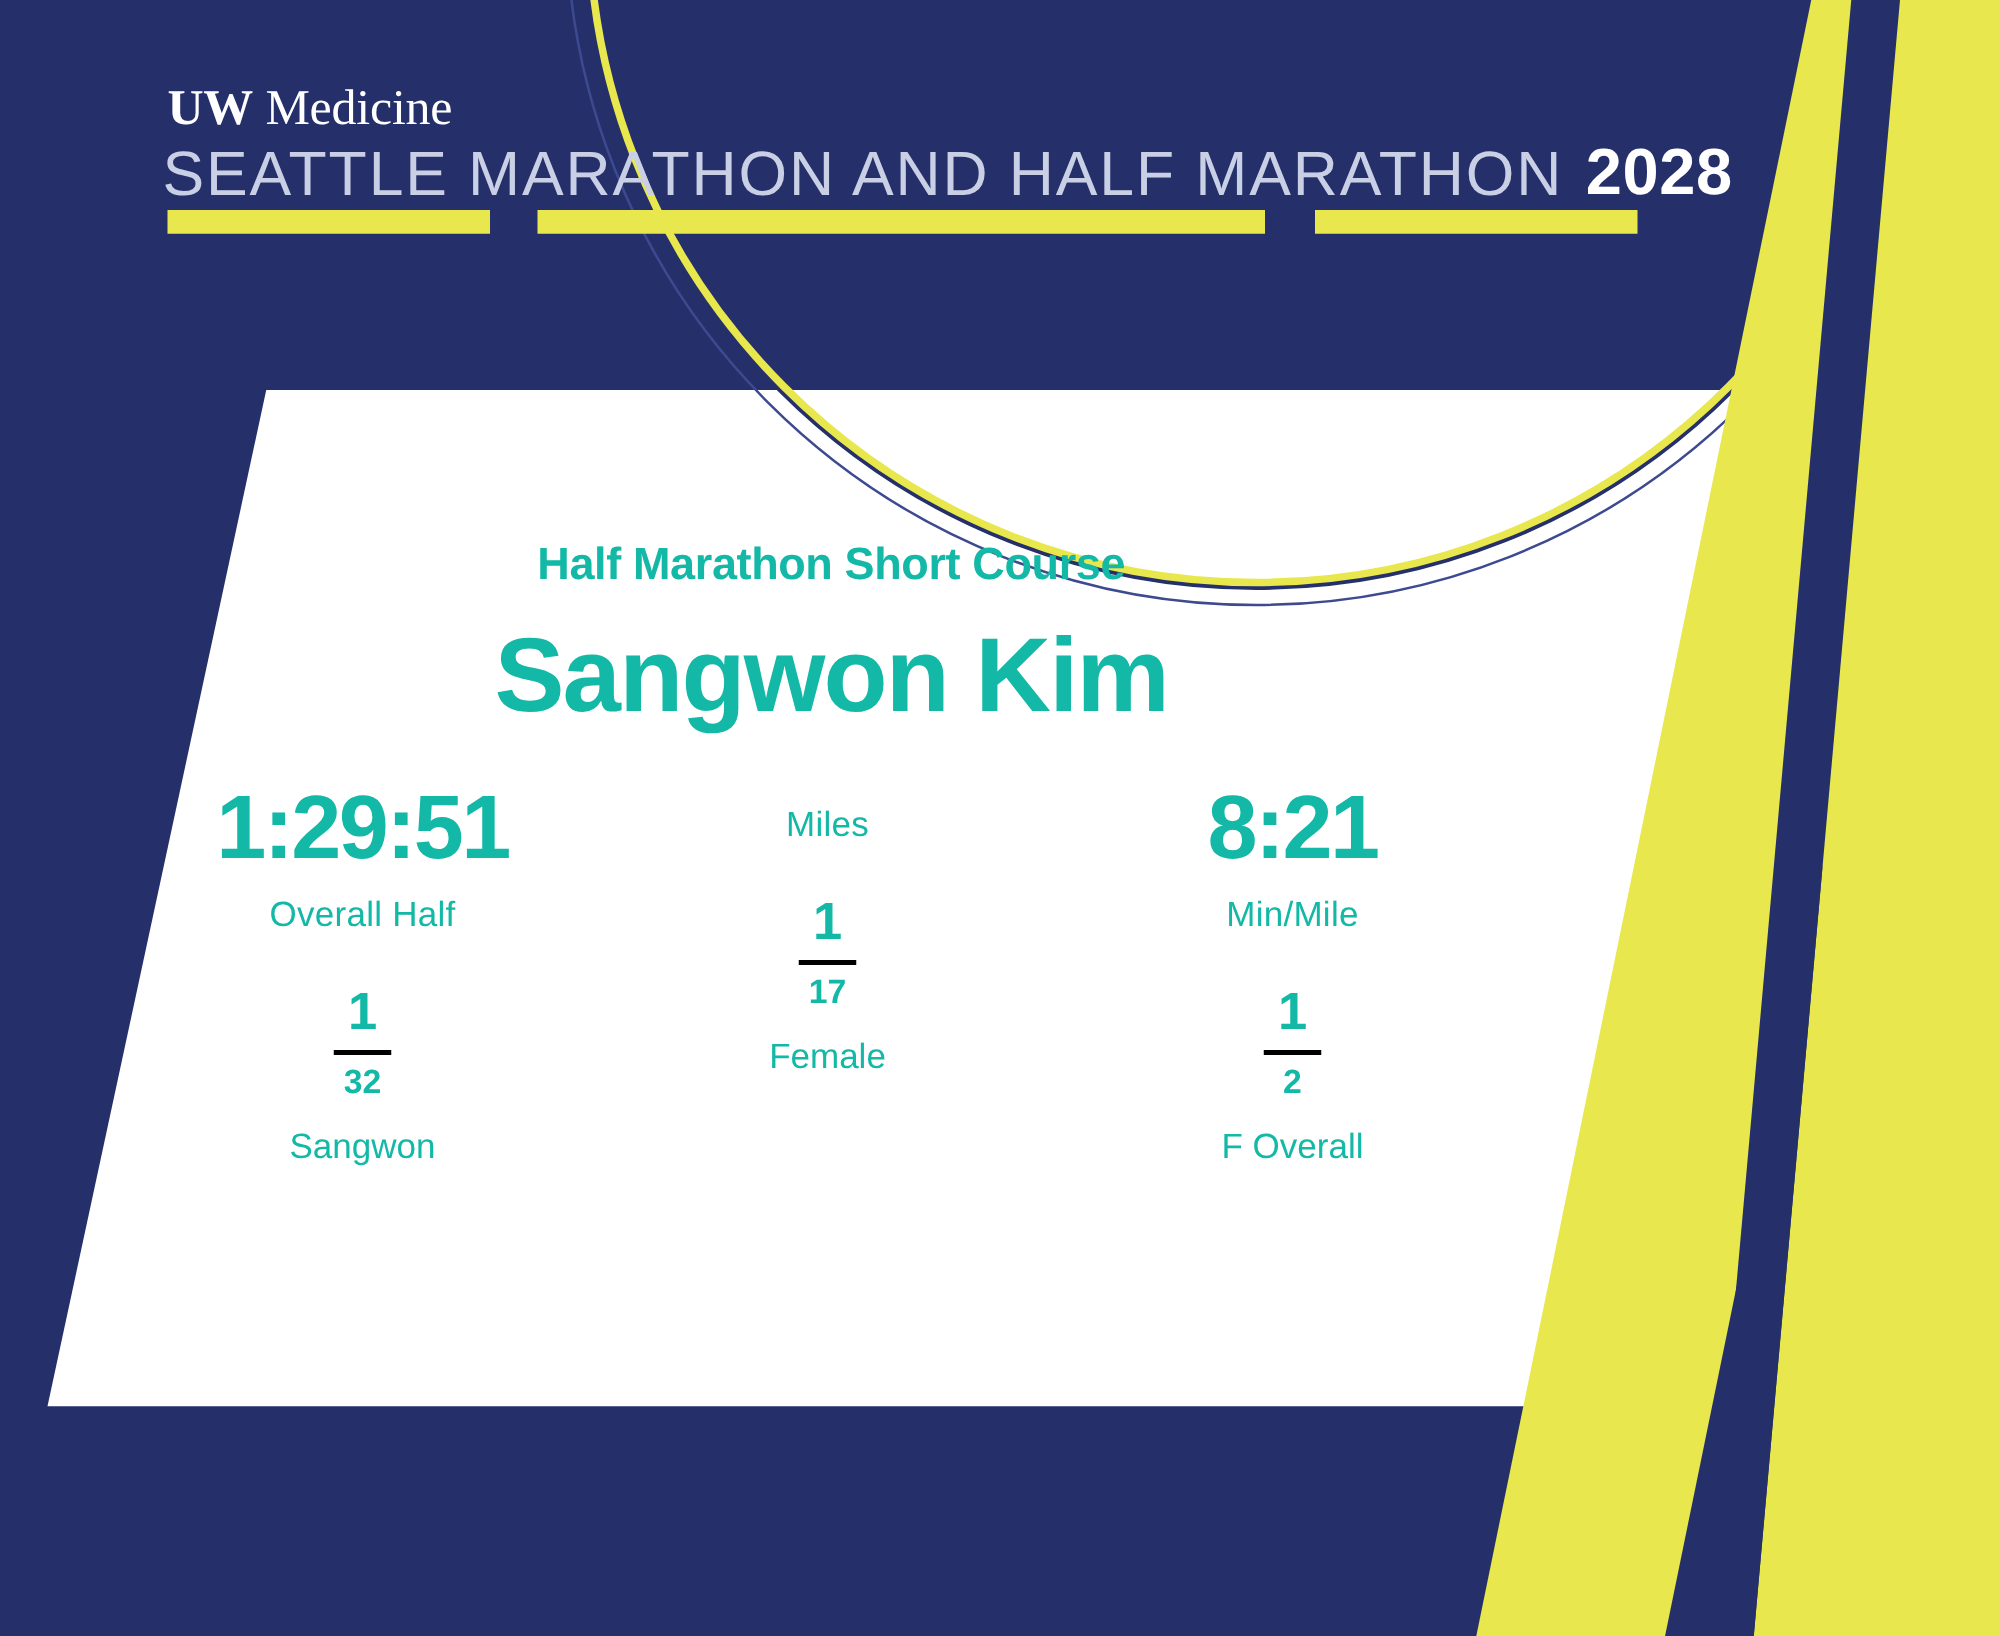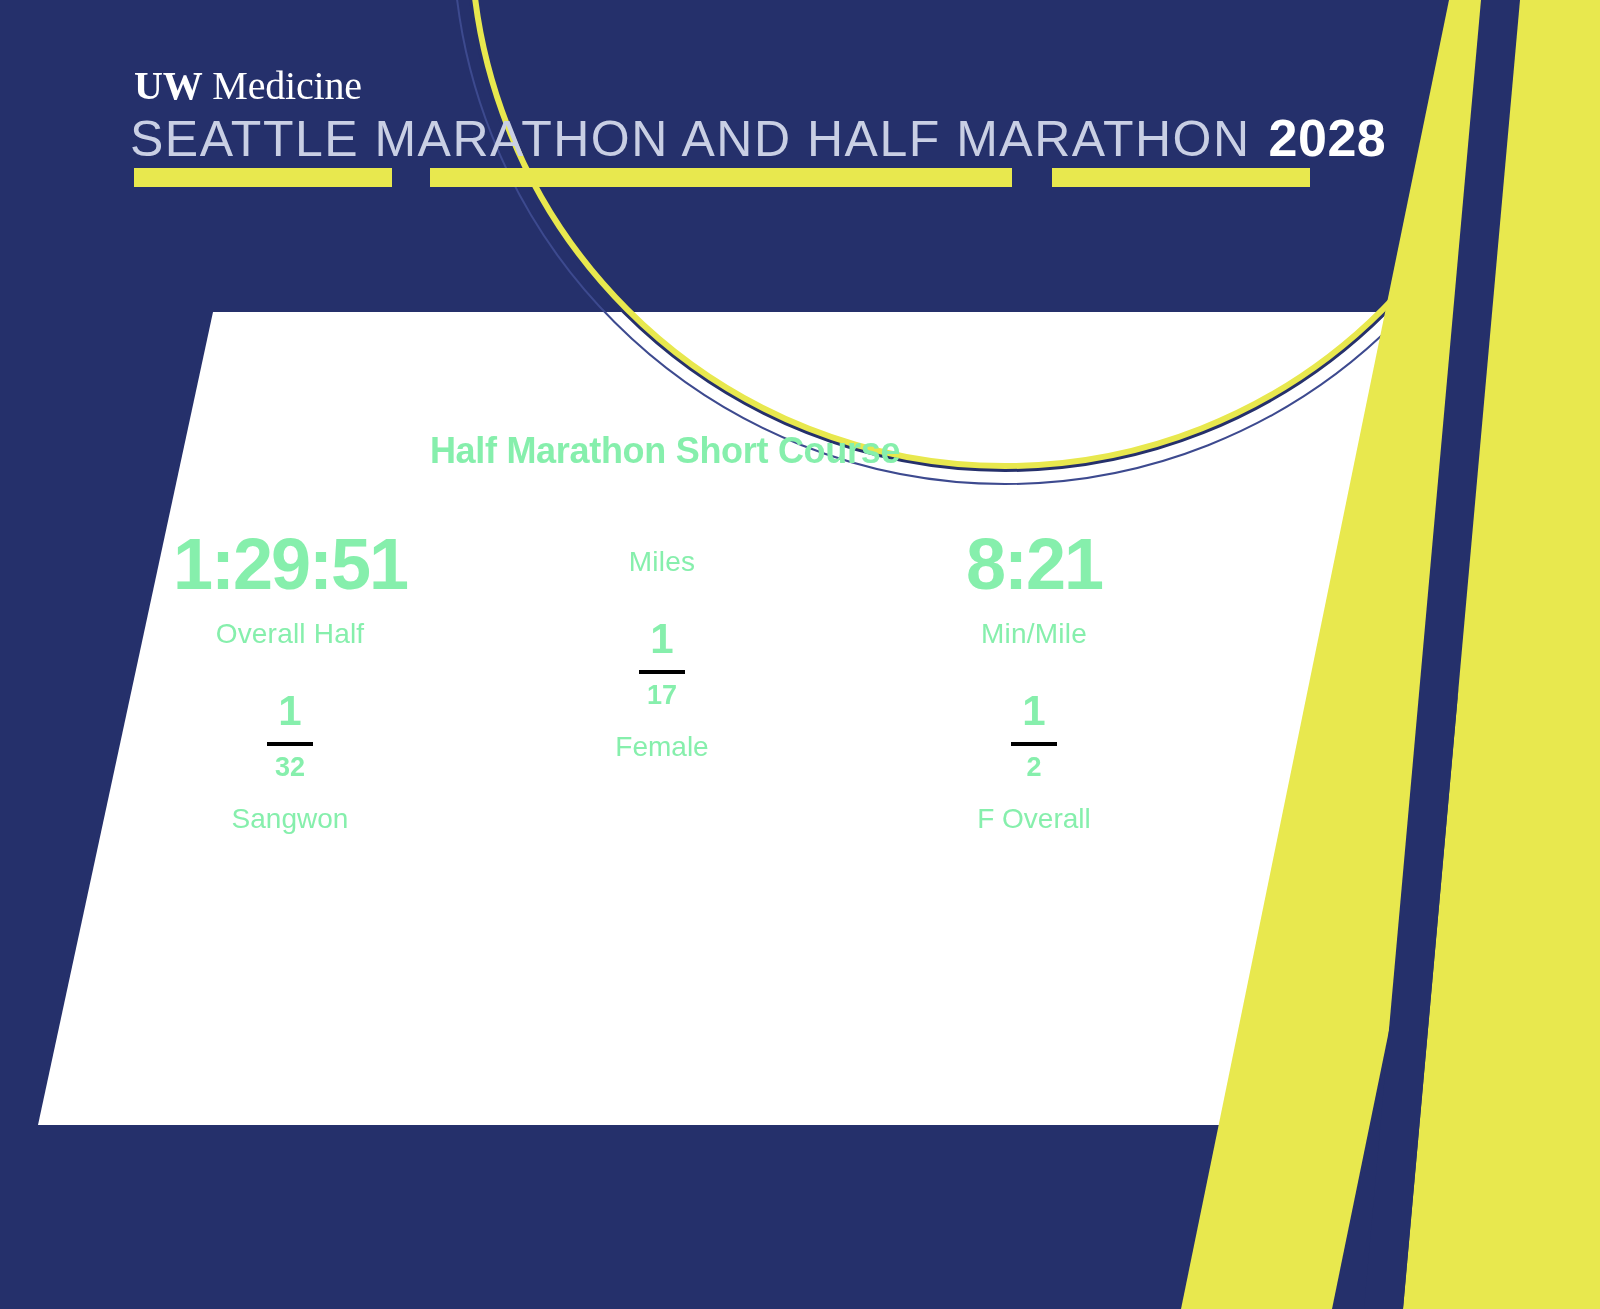--- a/index.html
+++ b/index.html
@@ -83,40 +83,40 @@
   .rule-3 { left: 1052px; width: 258px; }
 
   
   .card-content {
     position: absolute;
     left: 0;
     top: 312px;
     width: 1330px;
     height: 900px;
     z-index: 4;
-    color: #86efac;
+    color: #14b8a6;
     text-align: center;
   }
   .course {
     margin-top: 118px;
     font-size: 36px;
     font-weight: 700;
     letter-spacing: -0.3px;
   }
   .athlete {
     margin-top: 26px;
     font-size: 84px;
     font-weight: 700;
     letter-spacing: -1.5px;
     line-height: 1;
   }
 
   .stats {
     display: flex;
-    margin-top: 56px;
+    margin-top: 44px;
     padding: 0 110px 0 104px;
   }
   .stat-col {
     flex: 1 1 0;
     display: flex;
     flex-direction: column;
     align-items: center;
   }
   .stat-value {
     font-size: 72px;
@@ -202,20 +202,21 @@
       <div class="event-year">2028</div>
     </div>
 
     <div class="rule rule-1"></div>
     <div class="rule rule-2"></div>
     <div class="rule rule-3"></div>
   </div>
 
   <div class="card-content">
     <div class="course">Half Marathon Short Course</div>
+    <div class="athlete">Sangwon Kim</div>
 
     <div class="stats">
 
       <div class="stat-col">
         <div class="stat-value">1:29:51</div>
         <div class="stat-label">Overall Half</div>
         <div class="rank-block">
           <div class="rank-num">1</div>
           <div class="rank-bar"></div>
           <div class="rank-den">32</div>

